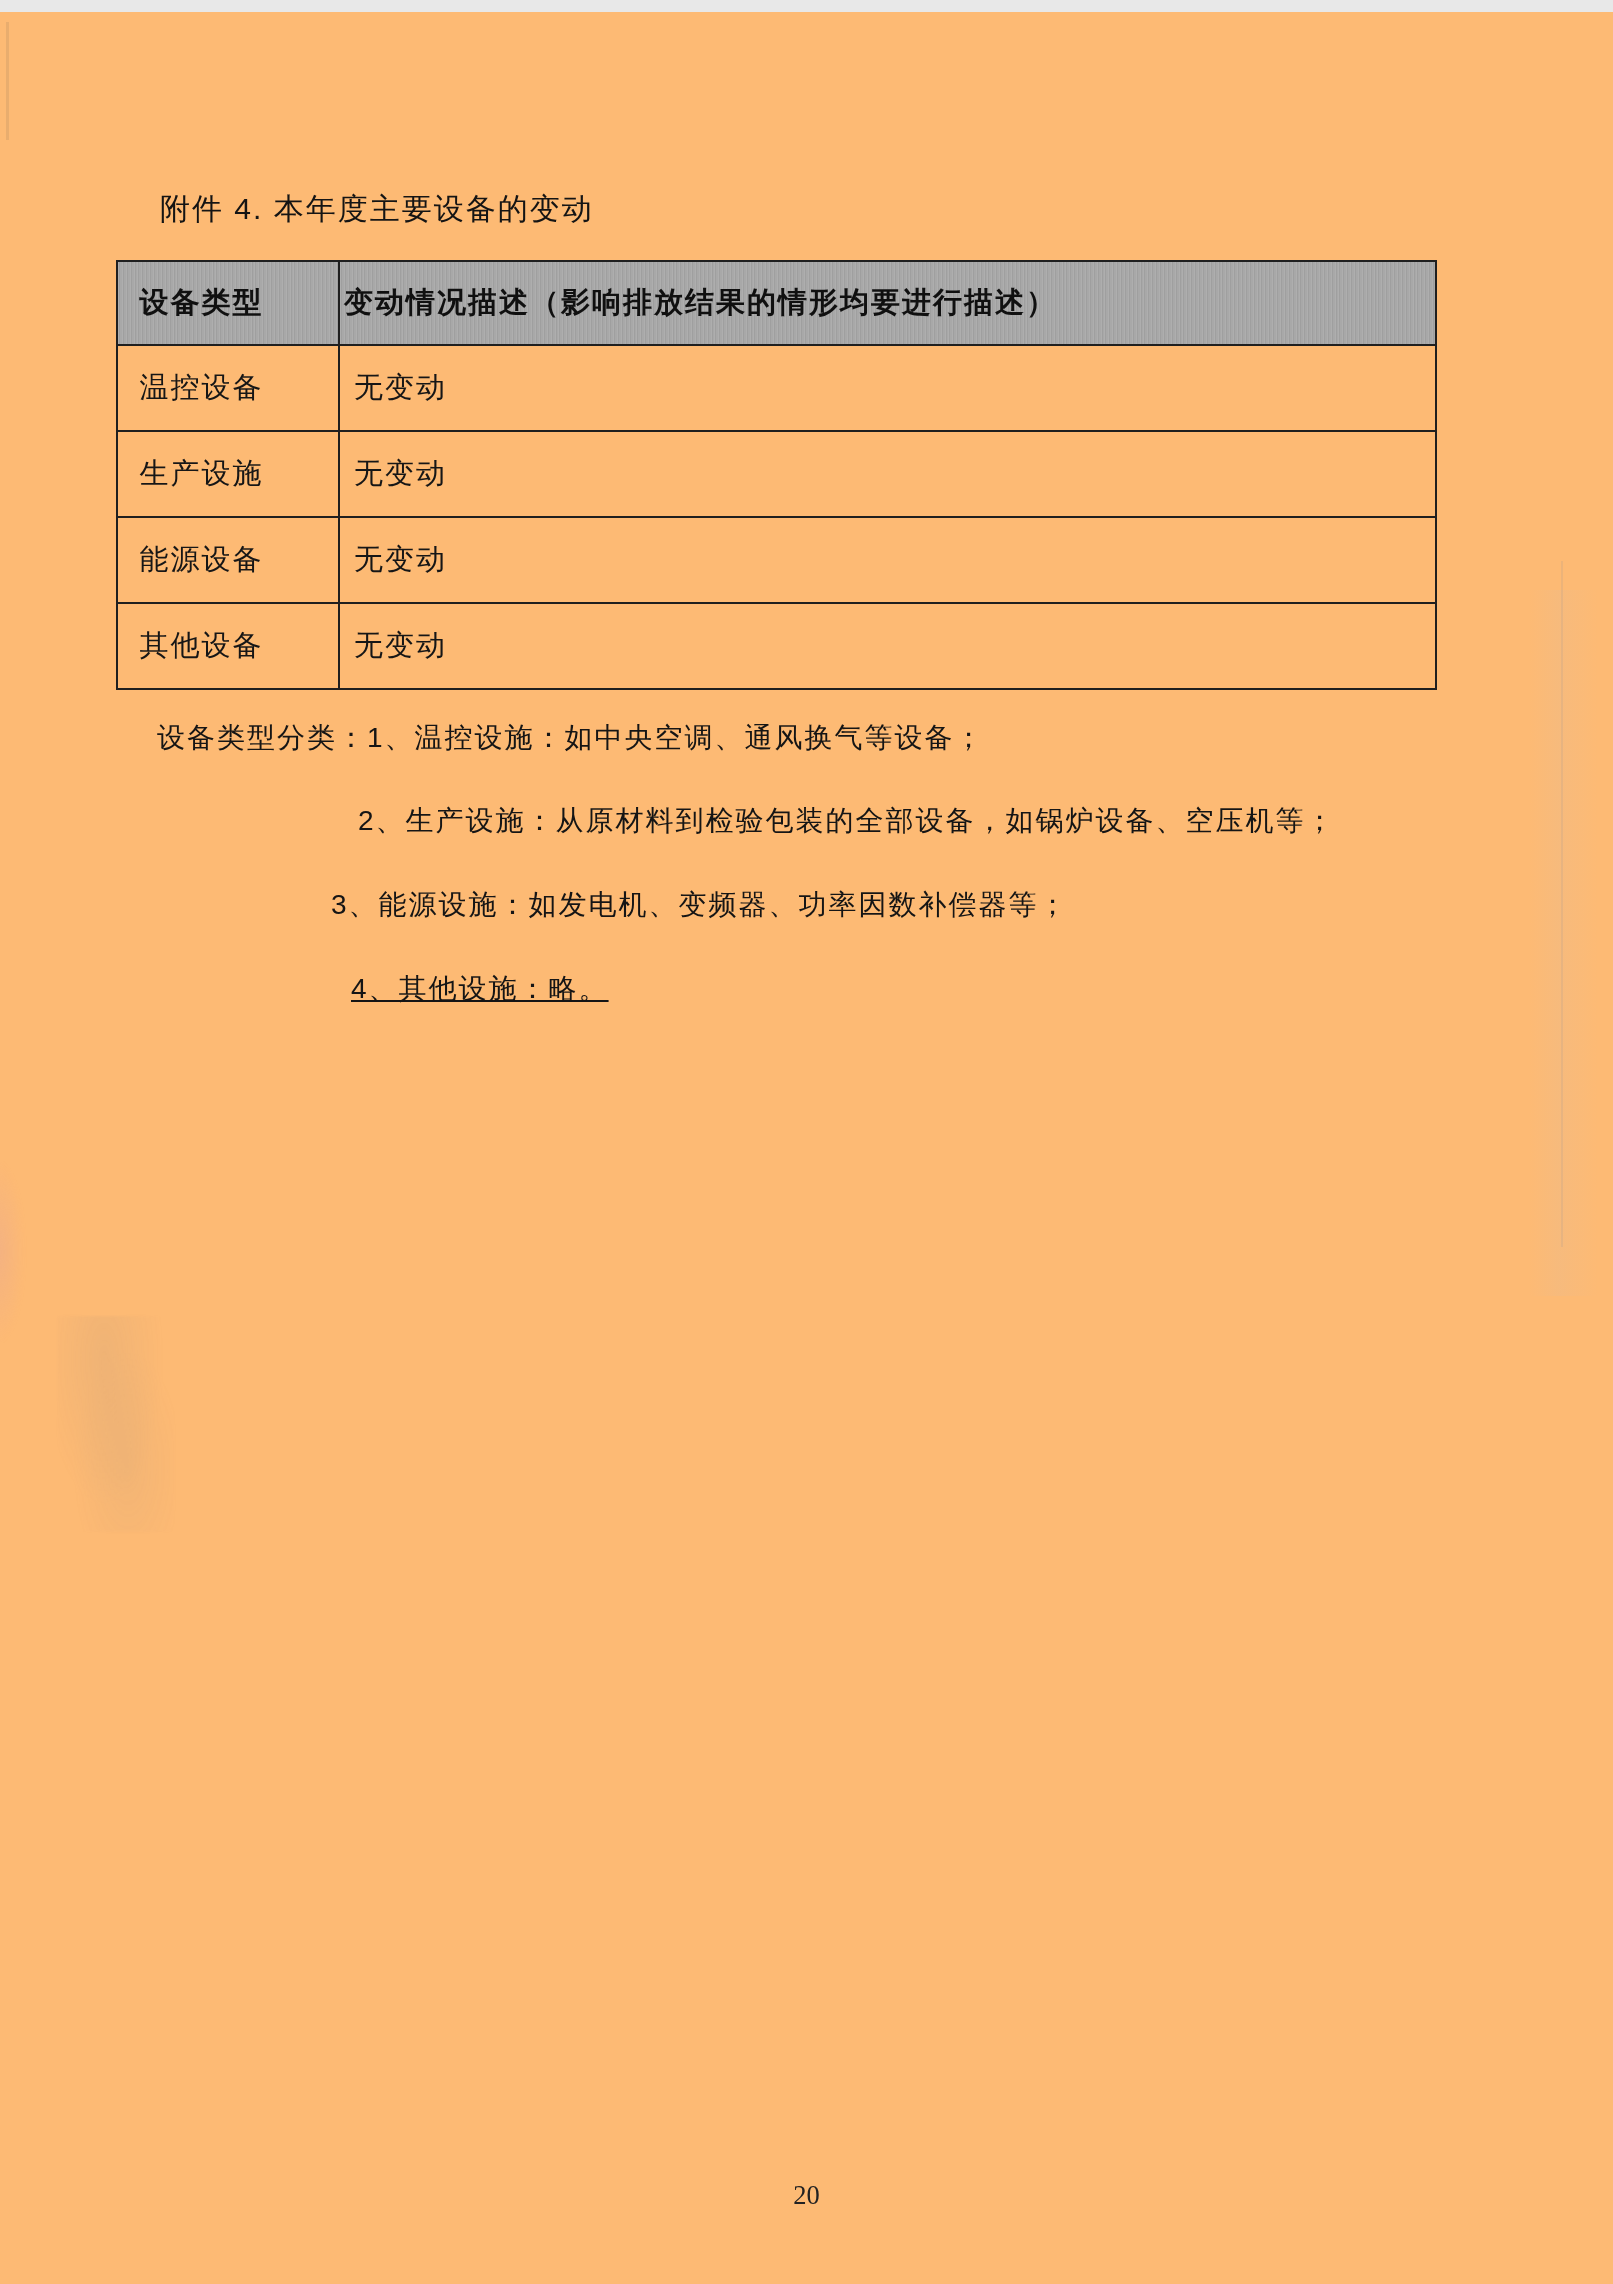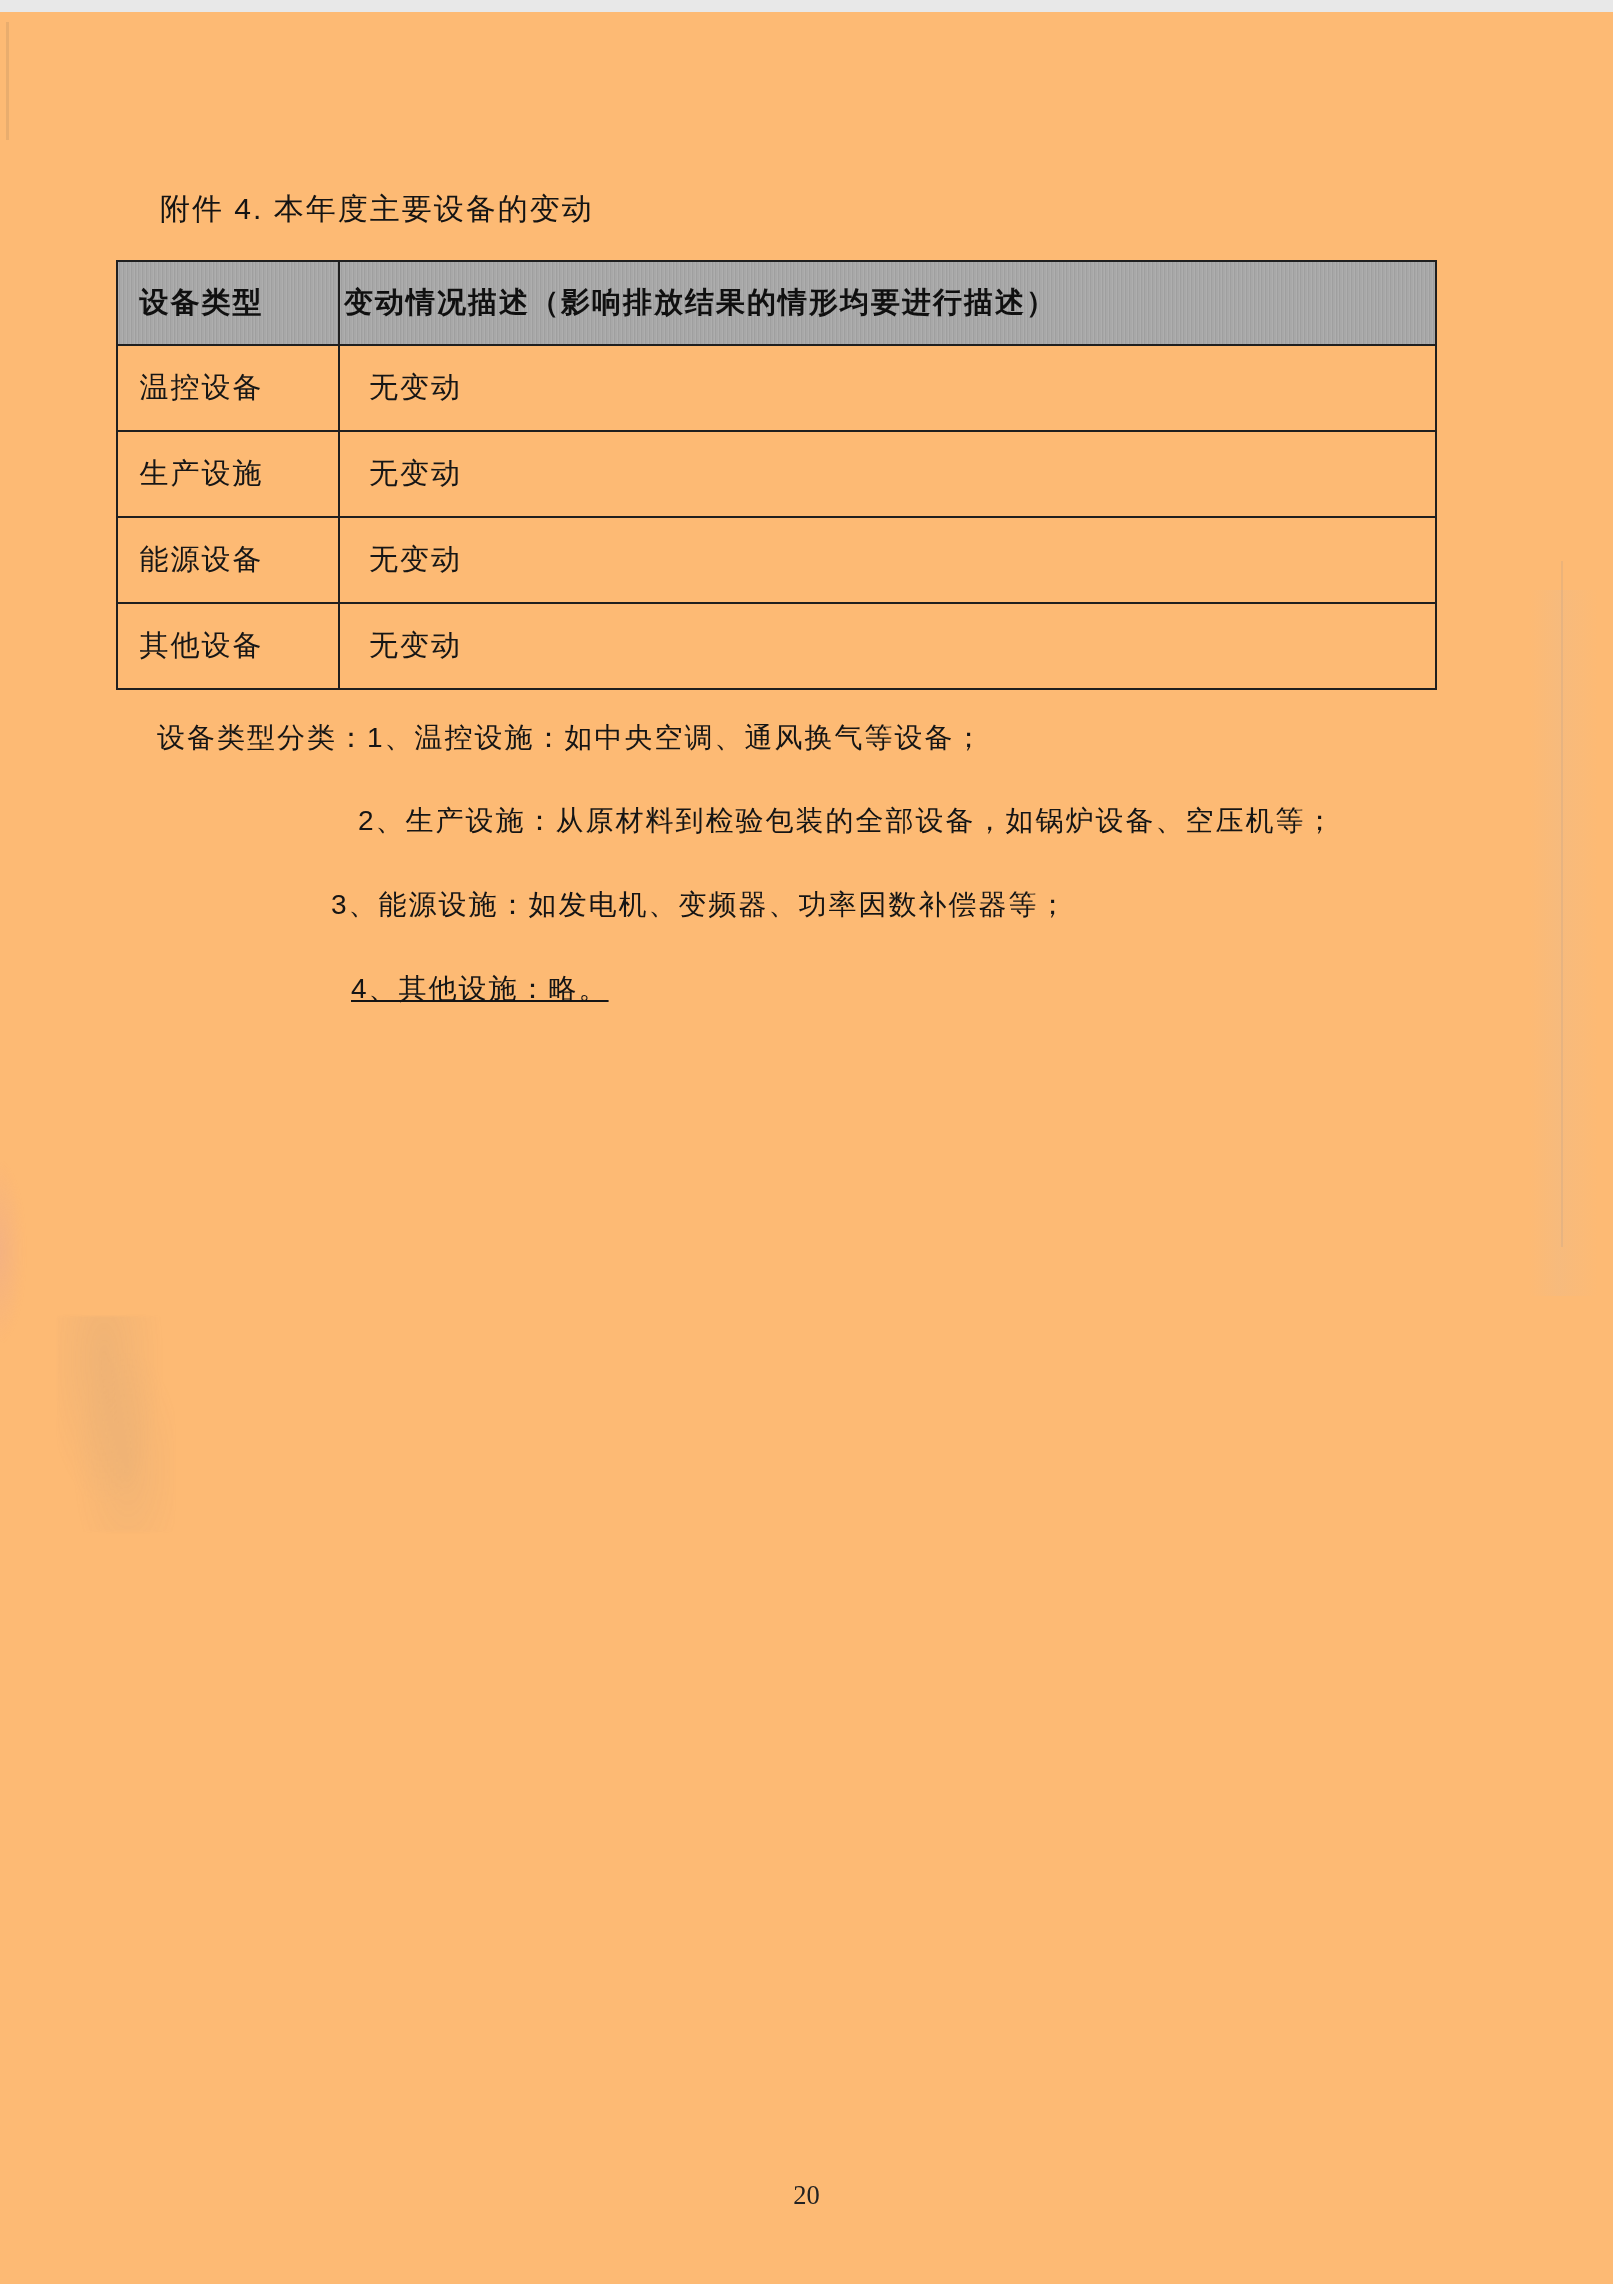--- a/index.html
+++ b/index.html
@@ -40,21 +40,21 @@
   .equip-table{border:2.9px solid #151515;}
   .equip-table th{
     height:82px;
     background:#a8a8a8;
     background-image:repeating-linear-gradient(90deg, rgba(255,255,255,0.07) 0 1px, rgba(0,0,0,0.05) 1px 2px, rgba(255,255,255,0.0) 2px 3.9px);
     font-weight:bold;
     color:#101010;
   }
   .equip-table td{height:84px;color:#161616;border-radius:26px;}
   .col-type{width:222px;}
-  .col-desc th,.equip-table td.desc-cell{padding-left:29px;}
+  .col-desc th,.equip-table td.desc-cell{padding-left:14px;}
   .notes{position:absolute;left:0;top:0;width:100%;}
   .note-line{
     position:absolute;
     font-size:28px;
     letter-spacing:2px;
     color:#151515;
     white-space:nowrap;
   }
   .page-number{
     position:absolute;

